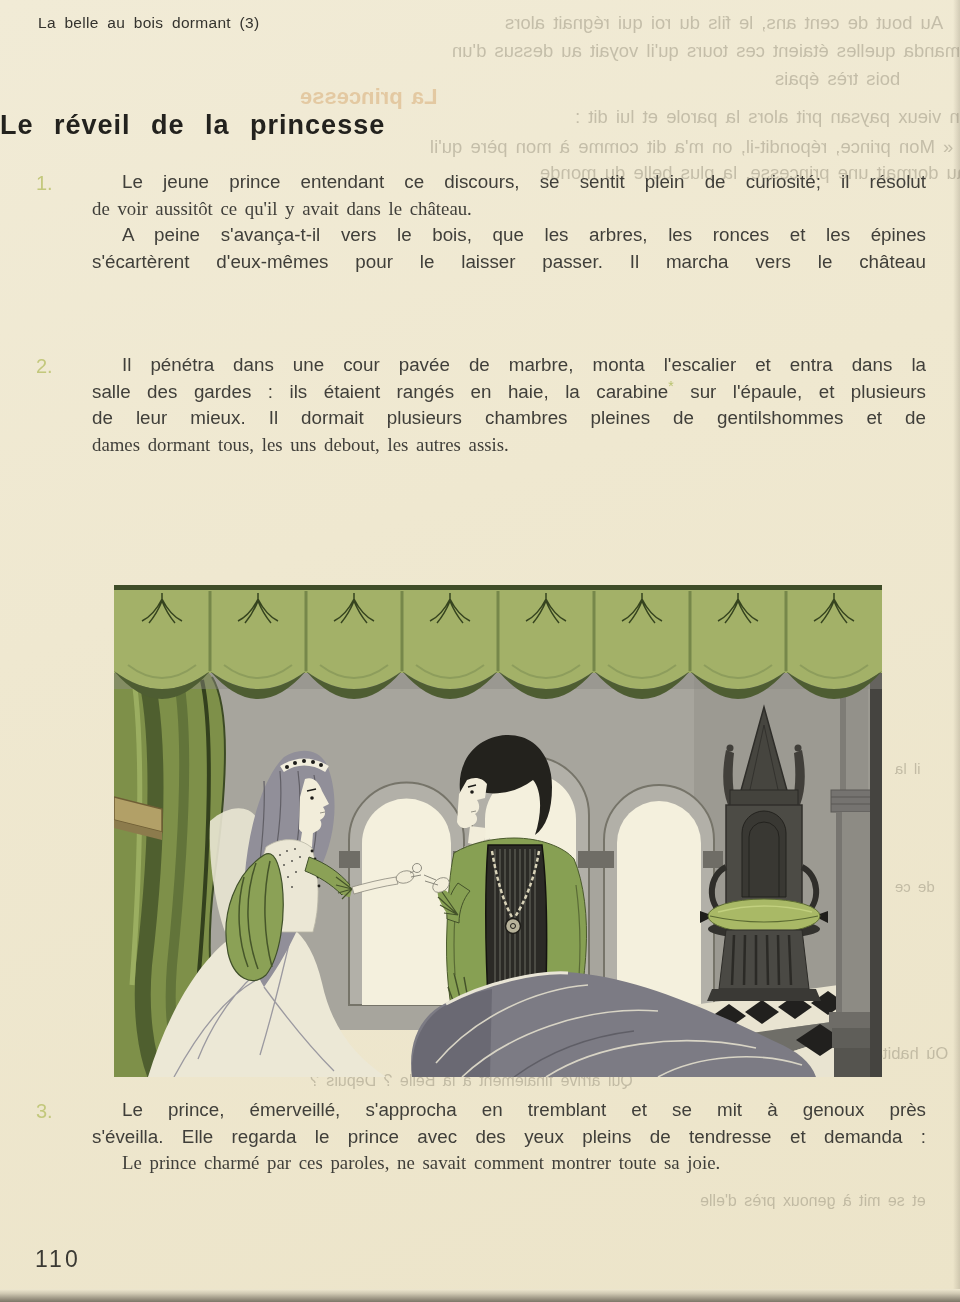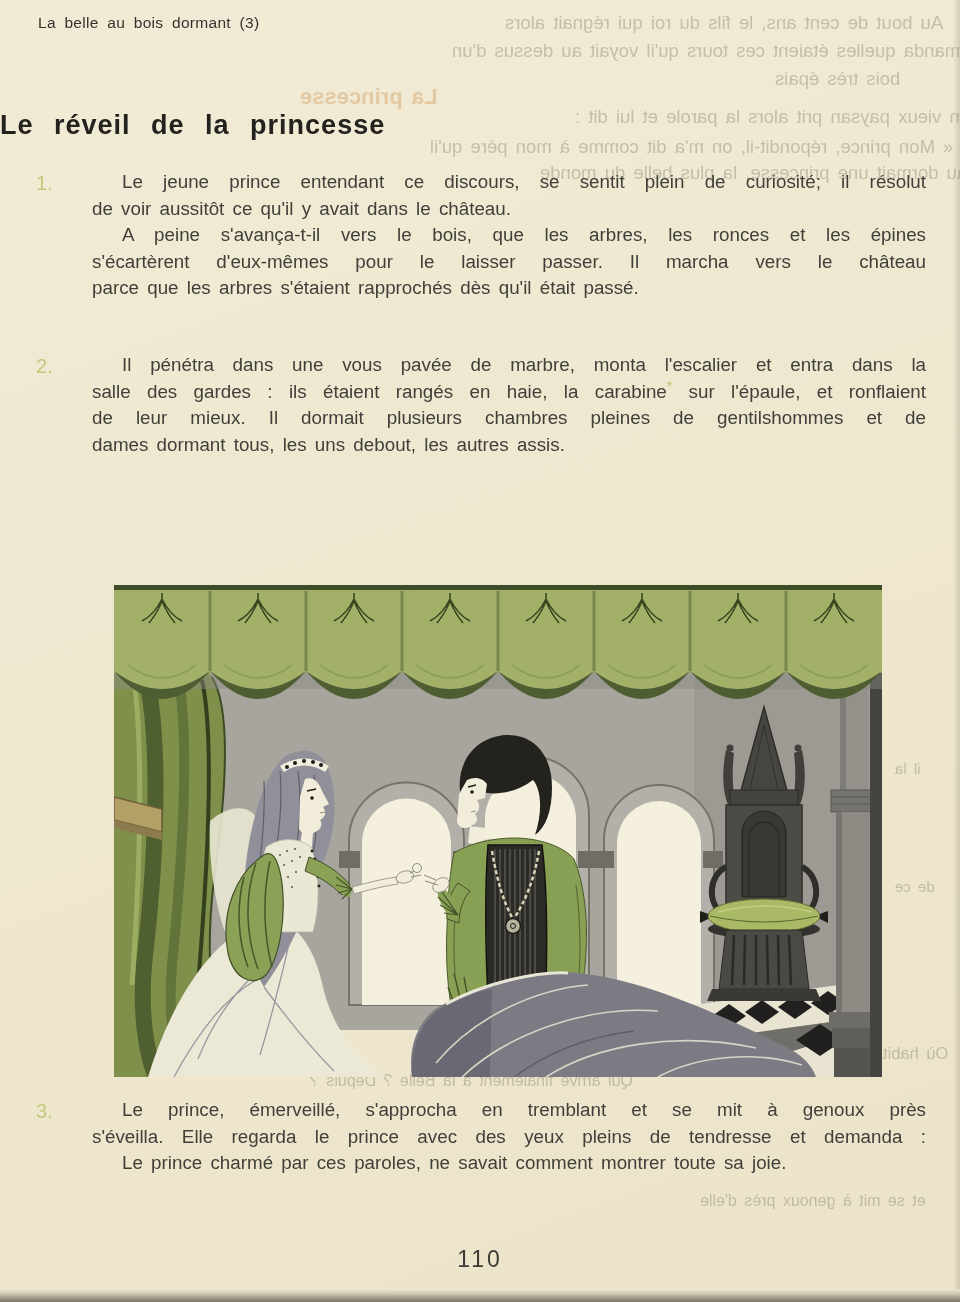--- a/index.html
+++ b/index.html
@@ -14,24 +14,24 @@
           word-spacing:4px;letter-spacing:.3px;text-align:right;}
   .title{position:absolute;left:0;right:0;top:110px;
          font-size:27px;font-weight:bold;color:#23221e;
          word-spacing:12px;letter-spacing:1px;}
   .sec{position:absolute;left:92px;width:834px;font-size:18.8px;color:#403f3a;
        line-height:26.6px;word-spacing:3px;}
   .sec .num{position:absolute;left:-56px;top:1px;font-size:20px;color:#c3c87c;}
   .s1{top:169px;} .s2{top:352px;} .s3{top:1097px;}
   .ln{text-align:justify;text-align-last:justify;}
   .ln.first{text-indent:30px;}
-  .ln.last{text-align-last:auto;}
+  .ln.last{text-align-last:auto;font-family:Liberation Serif, serif;}
   .star{color:#b9c36f;font-size:14px;vertical-align:super;line-height:0;}
-  .pageno{position:absolute;left:0;right:0;top:1246px;text-align:center;
-          font-size:23px;color:#3a3933;letter-spacing:3px;}
+  .pageno{position:absolute;left:0;right:0;top:1246px;text-align:left;
+          font-size:23px;color:#3a3933;letter-spacing:3px;padding-left:35px;}
 
   
   .gh{position:absolute;transform:scaleX(-1);white-space:nowrap;
       color:rgba(112,106,88,.34);font-size:18.5px;filter:blur(.45px);
       word-spacing:3px;pointer-events:none;}
   .gh-orange{color:rgba(198,125,48,.30);font-weight:bold;font-size:22px;}
   .g0{top:12px;left:505px;} .g1{top:40px;left:452px;} .g2{top:68px;left:775px;}
   .g3{top:84px;left:300px;} .g4{top:106px;left:575px;} .g5{top:136px;left:430px;}
   .g6{top:162px;left:540px;} .g7{top:1044px;left:470px;font-size:16.5px;}
   .g8{top:1072px;left:310px;font-size:16px;} .g9{top:1192px;left:700px;font-size:16px;}
@@ -72,29 +72,28 @@
 
   <div class="sec s1">
     <span class="num">1.</span>
     <div>
       <div class="ln first">Le jeune prince entendant ce discours, se sentit plein de curiosité; il résolut</div>
       <div class="ln last">de voir aussitôt ce qu'il y avait dans le château.</div>
     </div>
     <div>
       <div class="ln first">A peine s'avança-t-il vers le bois, que les arbres, les ronces et les épines</div>
       <div class="ln">s'écartèrent d'eux-mêmes pour le laisser passer. Il marcha vers le château</div>
-      <div class="ln last">parce que les arbres s'étaient rapprochés dès qu'il était passé.</div>
     </div>
   </div>
 
   <div class="sec s2">
     <span class="num">2.</span>
     <div>
-      <div class="ln first">Il pénétra dans une vous pavée de marbre, monta l'escalier et entra dans la</div>
-      <div class="ln"><span>salle des gardes : ils étaient rangés en haie, la carabine</span><span class="star">*</span><span> sur l'épaule, et ronflaient</span></div>
+      <div class="ln first">Il pénétra dans une cour pavée de marbre, monta l'escalier et entra dans la</div>
+      <div class="ln"><span>salle des gardes : ils étaient rangés en haie, la carabine</span><span class="star">*</span><span> sur l'épaule, et plusieurs</span></div>
       <div class="ln">de leur mieux. Il dormait plusieurs chambres pleines de gentilshommes et de</div>
       <div class="ln last">dames dormant tous, les uns debout, les autres assis.</div>
     </div>
   </div>
 
   <svg class="illus" viewBox="0 0 768 492" role="img">
 
     <g>
       <rect x="0" y="55" width="768" height="390" fill="#a7a59d"></rect>
       <rect x="580" y="55" width="188" height="390" fill="#9c9a92"></rect>

